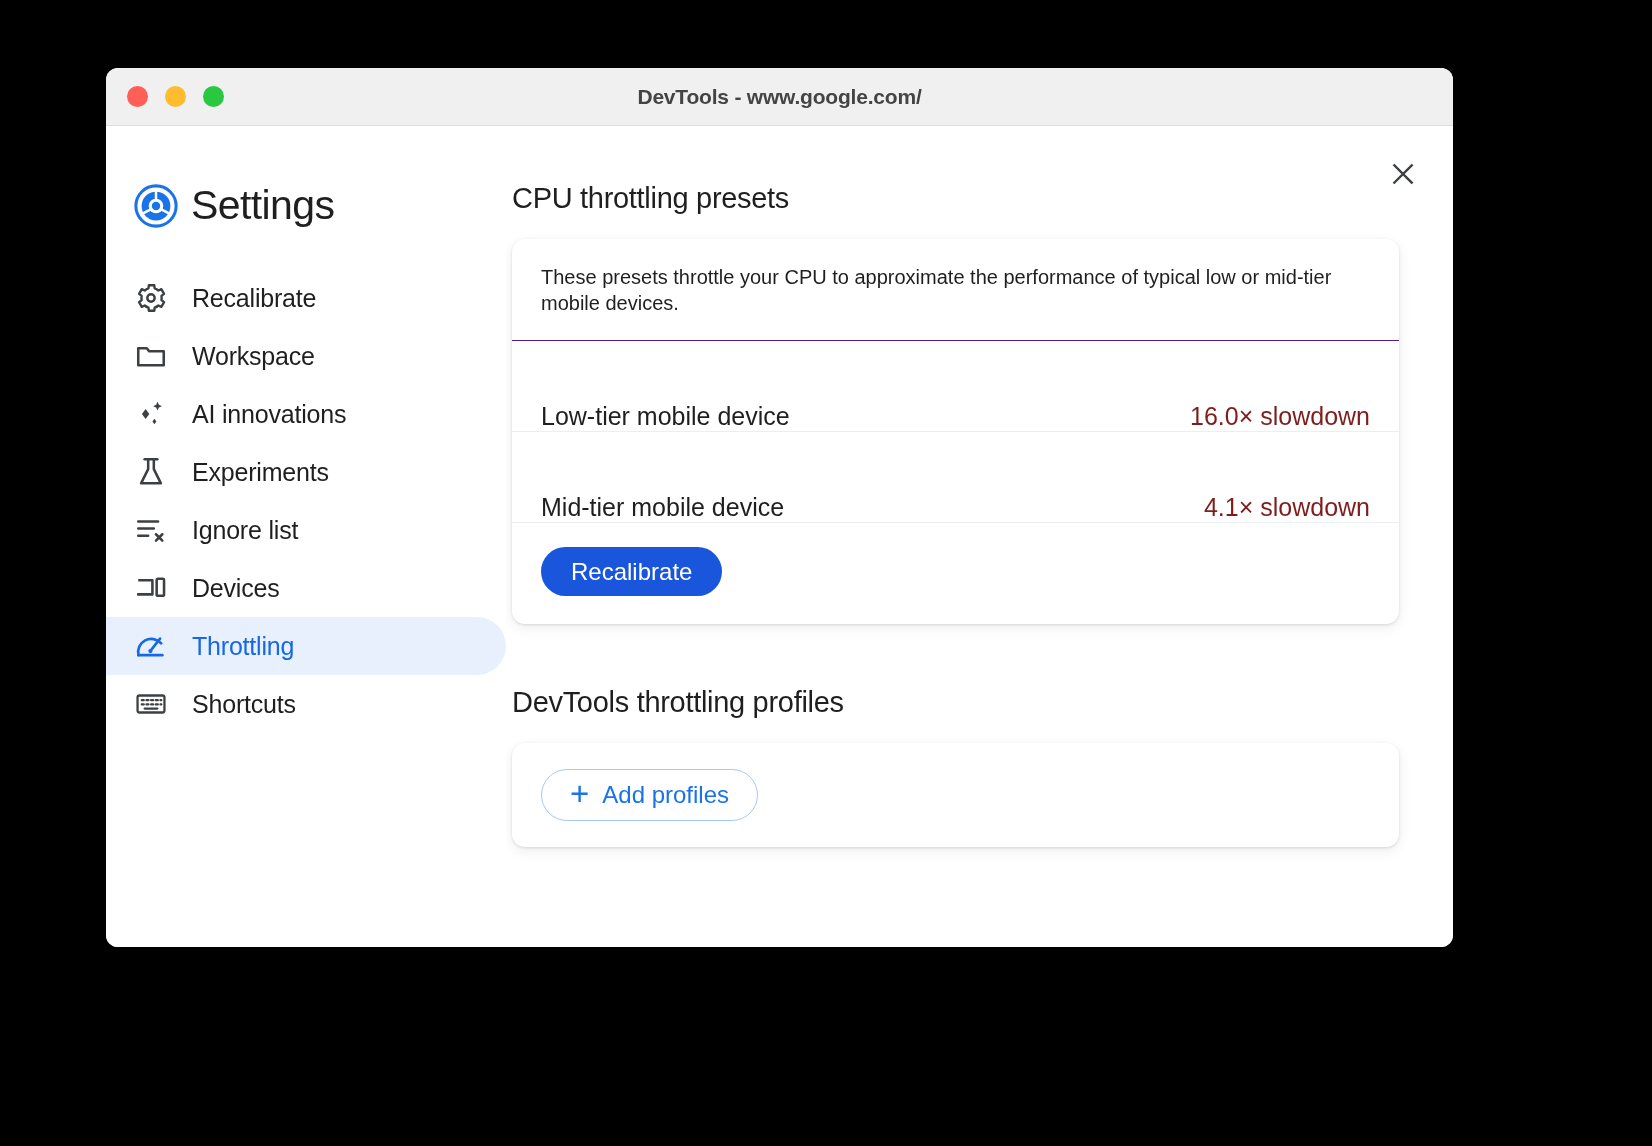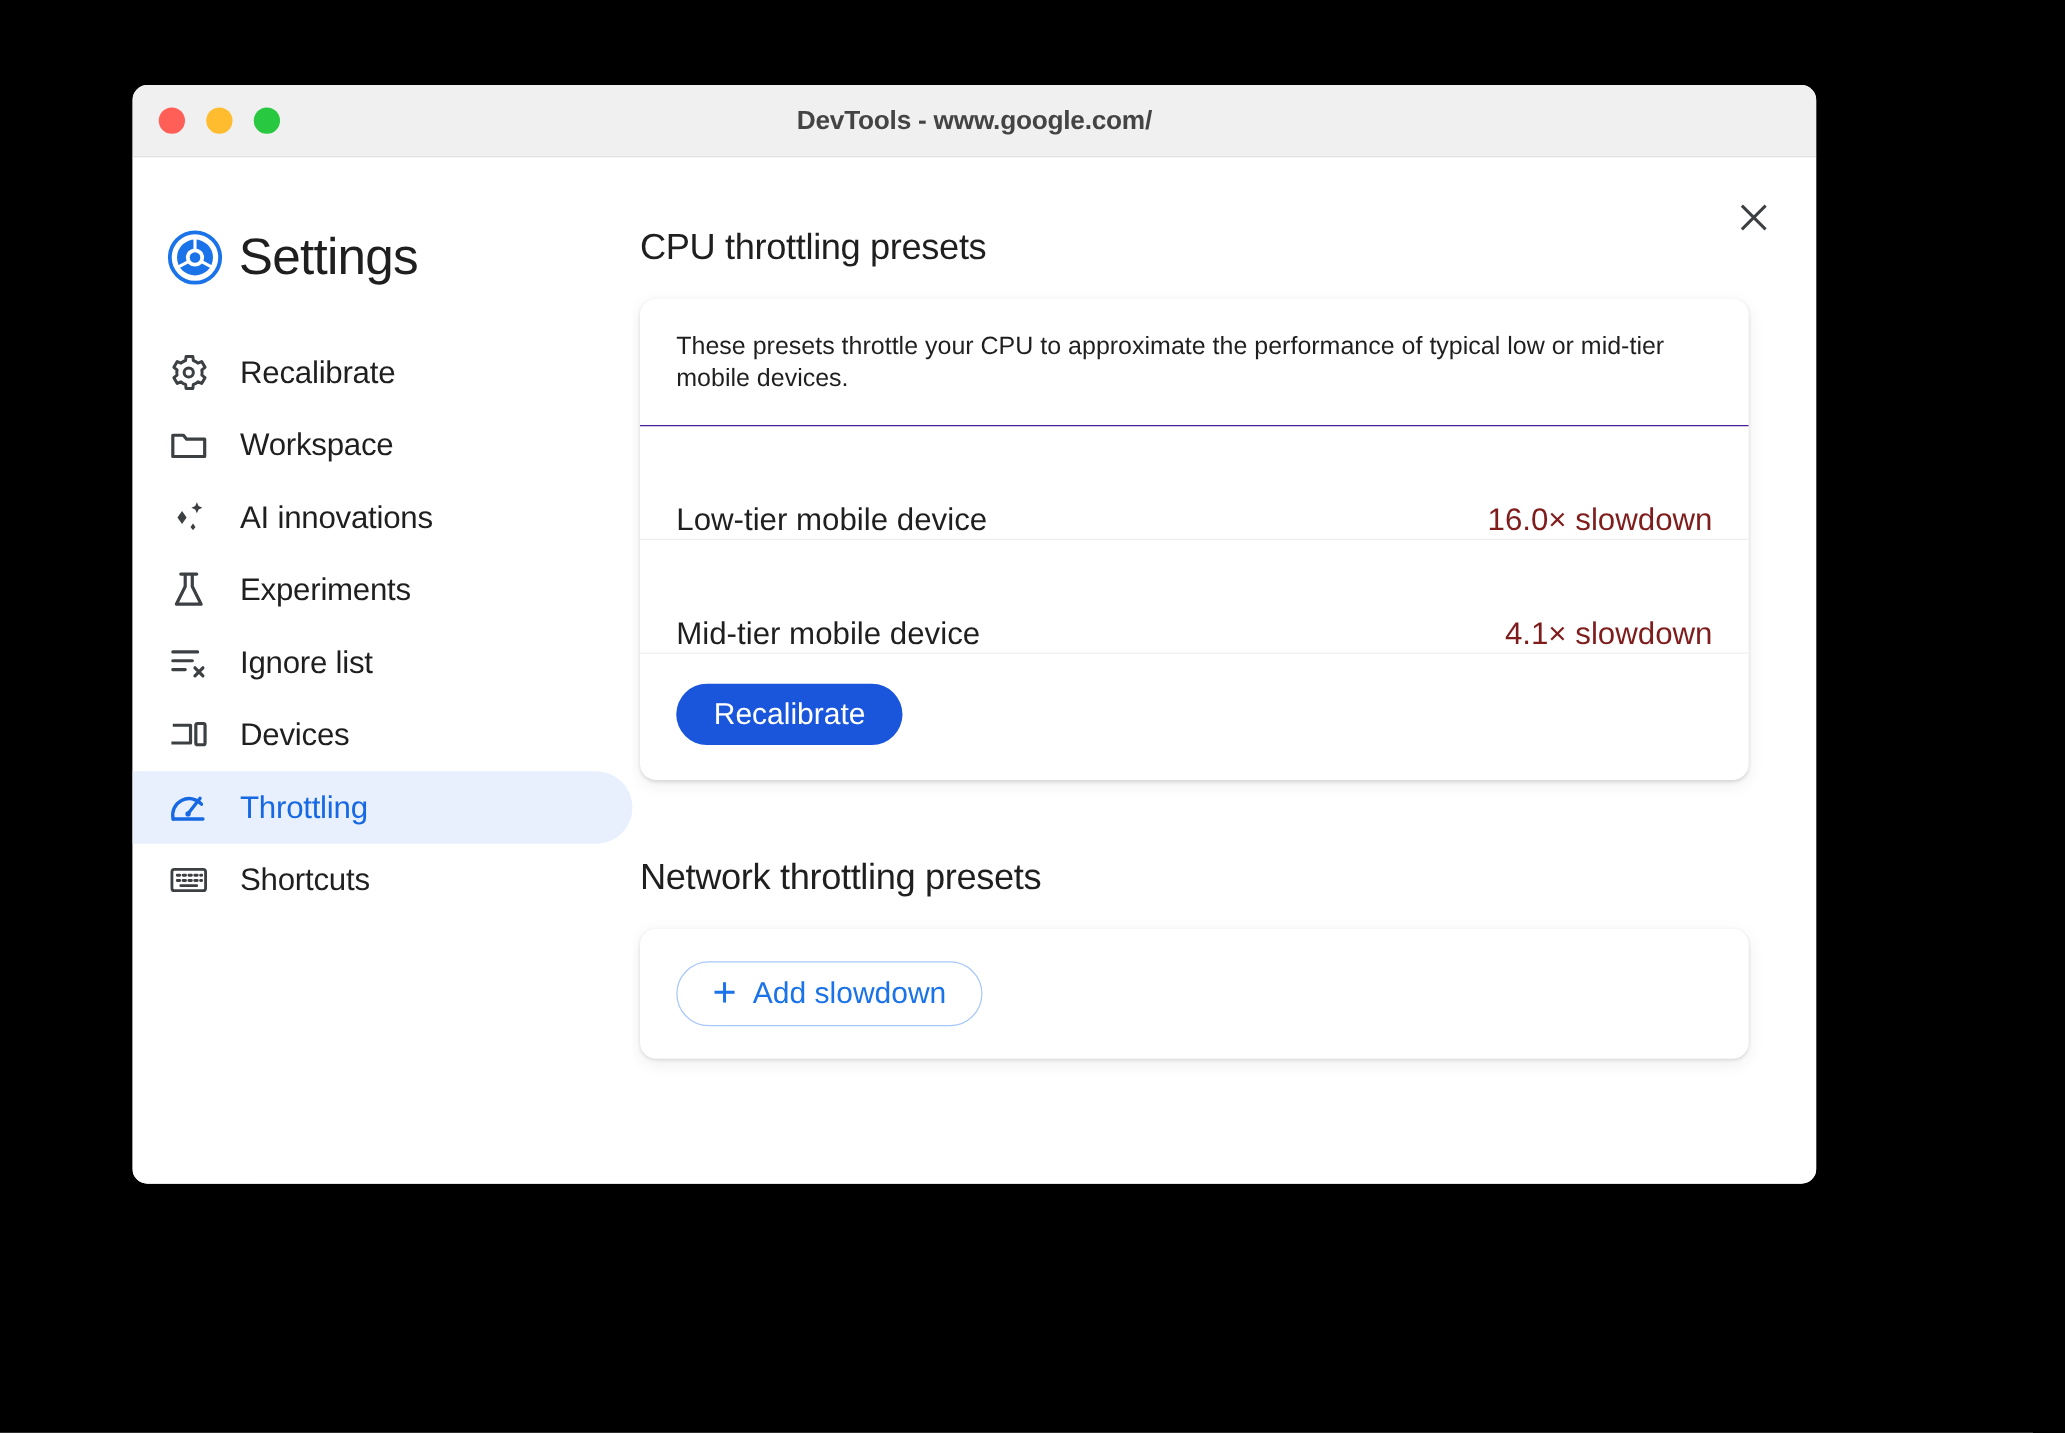--- a/index.html
+++ b/index.html
@@ -260,25 +260,25 @@
             <span class="preset-value">4.1× slowdown</span>
           </div>
 
           <div class="card-actions">
             <button class="btn-filled">Recalibrate</button>
           </div>
         </div>
 
         <div class="spacer-lg"></div>
 
-        <div class="section-title">Network throttling presets</div>
+        <div class="section-title">DevTools throttling profiles</div>
 
         <div class="card card-network">
           <button class="btn-outline">
             <span class="plus">+</span>
-            <span>Add slowdown</span>
+            <span>Add profiles</span>
           </button>
         </div>
 
       </div>
     </div>
   </div>
 </div>
 
 </body></html>

